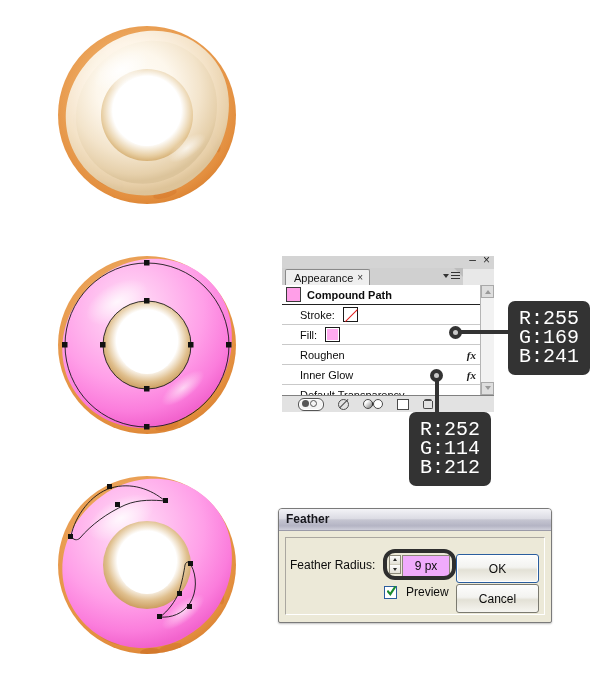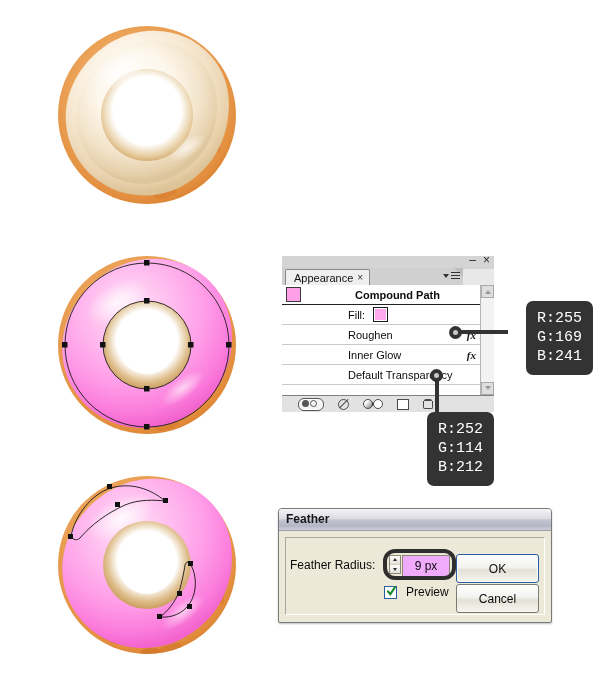--- a/index.html
+++ b/index.html
@@ -132,21 +132,20 @@
   .row.header {
     height: 20px;
     border-bottom: 1px solid #222;
     padding-left: 4px;
   }
   .row .lbl {
     font-size: 11px;
     color: #0c0c0c;
     line-height: 12px;
     white-space: nowrap;
-    margin-left: 48px;
   }
   .row.header .lbl { font-weight: bold; }
   .hdr-swatch {
     width: 13px; height: 13px;
     border: 1px solid #3a3a3a;
     background: #ff9fe8;
     margin-right: 6px;
     flex: none;
   }
   .row .indent { width: 18px; flex: none; }
@@ -318,27 +317,26 @@
     box-sizing: border-box;
   }
 
   
   .callout {
     position: absolute;
     background: #333333;
     border-radius: 7px;
     color: #ffffff;
     font-family: "Liberation Mono", monospace;
-    font-size: 15px;
+    font-size: 20px;
     line-height: 19px;
     padding: 8px 11px 9px 11px;
     letter-spacing: 0px;
     white-space: nowrap;
     z-index: 30;
-    margin-left: 18px;
   }
   .callout .cl-line { display: block; }
 
   .leader {
     position: absolute;
     background: #333333;
     z-index: 28;
   }
   .leader-node {
     position: absolute;
@@ -738,20 +736,25 @@
     </div>
   </div>
 
   <div class="panel-body">
 
     <div class="row header">
       <span class="hdr-swatch"></span>
       <span class="lbl">Compound Path</span>
     </div>
 
+    <div class="row">
+      <span class="indent"></span>
+      <span class="lbl">Stroke:</span>
+      <span class="swatch-box none-sw"></span>
+    </div>
 
     <div class="row">
       <span class="indent"></span>
       <span class="lbl">Fill:</span>
       <span class="swatch-box fill-sw"></span>
     </div>
 
     <div class="row">
       <span class="indent"></span>
       <span class="lbl">Roughen</span>

